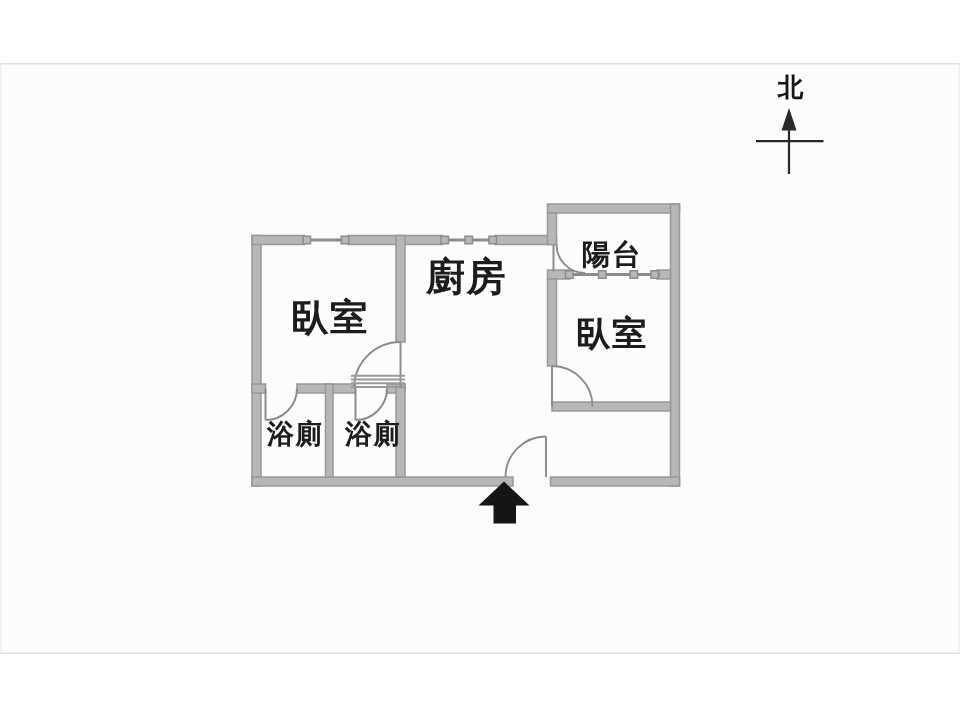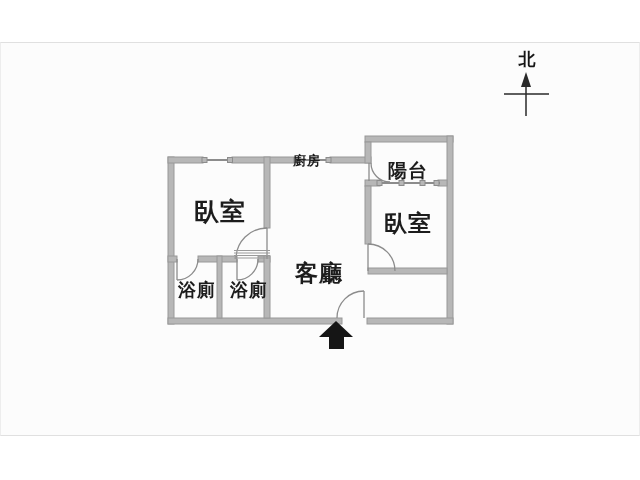--- a/index.html
+++ b/index.html
@@ -22,21 +22,21 @@
     border-bottom:1px solid var(--frame);
     border-left:1px solid #ededed;
     border-right:1px solid #ededed;
   }
   svg.plan{position:absolute;left:0;top:0;width:640px;height:480px;z-index:1;}
   .room-label{
     position:absolute;z-index:3;color:var(--label);font-weight:bold;
     text-align:center;white-space:nowrap;letter-spacing:1px;
   }
   .lbl-bedroom-left {left:188px;top:198px;width:64px;font-size:25px;line-height:27px;}
-  .lbl-kitchen      {left:284px;top:151px;width:46px;font-size:13px;line-height:21px;font-family:Liberation Mono, monospace;}
+  .lbl-kitchen      {left:284px;top:175px;width:46px;font-size:26px;line-height:21px;}
   .lbl-balcony      {left:385px;top:160px;width:46px;font-size:19px;line-height:21px;}
   .lbl-bedroom-right{left:382px;top:211px;width:52px;font-size:23px;line-height:25px;}
   .lbl-living       {left:292px;top:261px;width:54px;font-size:23px;line-height:25px;}
   .lbl-bathroom-1   {left:175px;top:280px;width:44px;font-size:18px;line-height:20px;}
   .lbl-bathroom-2   {left:227px;top:280px;width:44px;font-size:18px;line-height:20px;}
   .watermark{
     position:absolute;left:150px;top:207px;width:342px;height:58px;z-index:2;
     color:var(--watermark);opacity:.82;font-size:53px;line-height:56px;
     font-weight:bold;text-align:center;white-space:nowrap;letter-spacing:1px;
   }
@@ -139,18 +139,17 @@
       <line x1="526" y1="84" x2="526" y2="116"></line>
       <polygon points="526,72 521,87 531,87" fill="#2a2a2a" stroke="none"></polygon>
     </g>
   </svg>
 
 
   <div class="room-label lbl-bedroom-left">臥室</div>
   <div class="room-label lbl-kitchen">廚房</div>
   <div class="room-label lbl-balcony">陽台</div>
   <div class="room-label lbl-bedroom-right">臥室</div>
-  <div class="room-label lbl-living">客廳</div>
   <div class="room-label lbl-bathroom-1">浴廁</div>
   <div class="room-label lbl-bathroom-2">浴廁</div>
 
   <div class="compass-label">北</div>
 </div>
 
 </body></html>

